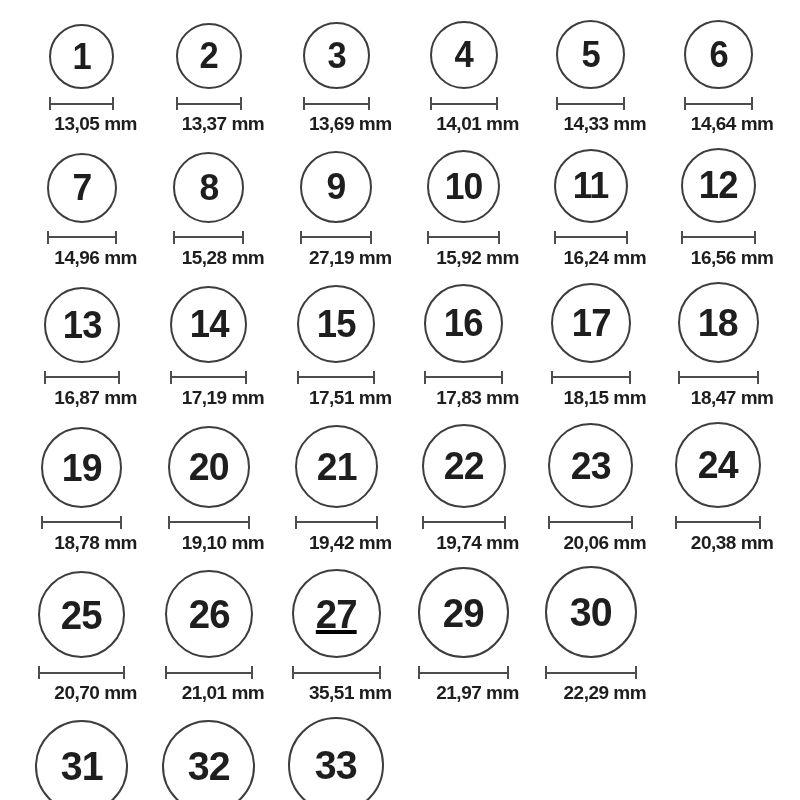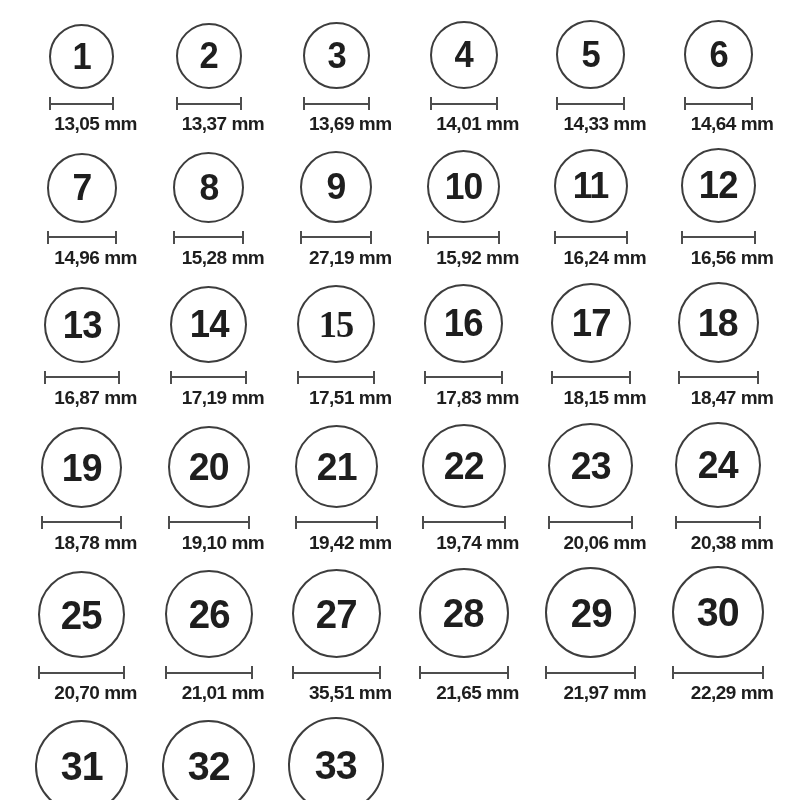--- a/index.html
+++ b/index.html
@@ -173,21 +173,21 @@
         <div class="mm-label">16,87 mm</div>
       </div>
       <div class="cell">
         <div class="circle" style="width: 77px; height: 77px;">
           <span class="size-num" style="font-size: 38px;">14</span>
         </div>
         <div class="measure" style="width: 77px;"></div>
         <div class="mm-label">17,19 mm</div>
       </div>
       <div class="cell">
-        <div class="circle" style="width: 78px; height: 78px; font-family: Liberation Serif, serif;">
+        <div class="circle" style="width: 78px; height: 78px;">
           <span class="size-num" style="font-size: 38px;">15</span>
         </div>
         <div class="measure" style="width: 78px;"></div>
         <div class="mm-label">17,51 mm</div>
       </div>
       <div class="cell">
         <div class="circle" style="width: 79px; height: 79px;">
           <span class="size-num" style="font-size: 38px;">16</span>
         </div>
         <div class="measure" style="width: 79px;"></div>
@@ -261,32 +261,25 @@
         <div class="mm-label">20,70 mm</div>
       </div>
       <div class="cell">
         <div class="circle" style="width: 88px; height: 88px;">
           <span class="size-num" style="font-size: 40px;">26</span>
         </div>
         <div class="measure" style="width: 88px;"></div>
         <div class="mm-label">21,01 mm</div>
       </div>
       <div class="cell">
-        <div class="circle" style="width: 89px; height: 89px;">
+        <div class="circle" style="width: 89px; height: 89px; text-decoration: underline;">
           <span class="size-num" style="font-size: 40px;">27</span>
         </div>
         <div class="measure" style="width: 89px;"></div>
         <div class="mm-label">35,51 mm</div>
-      </div>
-      <div class="cell">
-        <div class="circle" style="width: 90px; height: 90px;">
-          <span class="size-num" style="font-size: 40px;">28</span>
-        </div>
-        <div class="measure" style="width: 90px;"></div>
-        <div class="mm-label">21,65 mm</div>
       </div>
       <div class="cell">
         <div class="circle" style="width: 91px; height: 91px;">
           <span class="size-num" style="font-size: 40px;">29</span>
         </div>
         <div class="measure" style="width: 91px;"></div>
         <div class="mm-label">21,97 mm</div>
       </div>
       <div class="cell">
         <div class="circle" style="width: 92px; height: 92px;">

